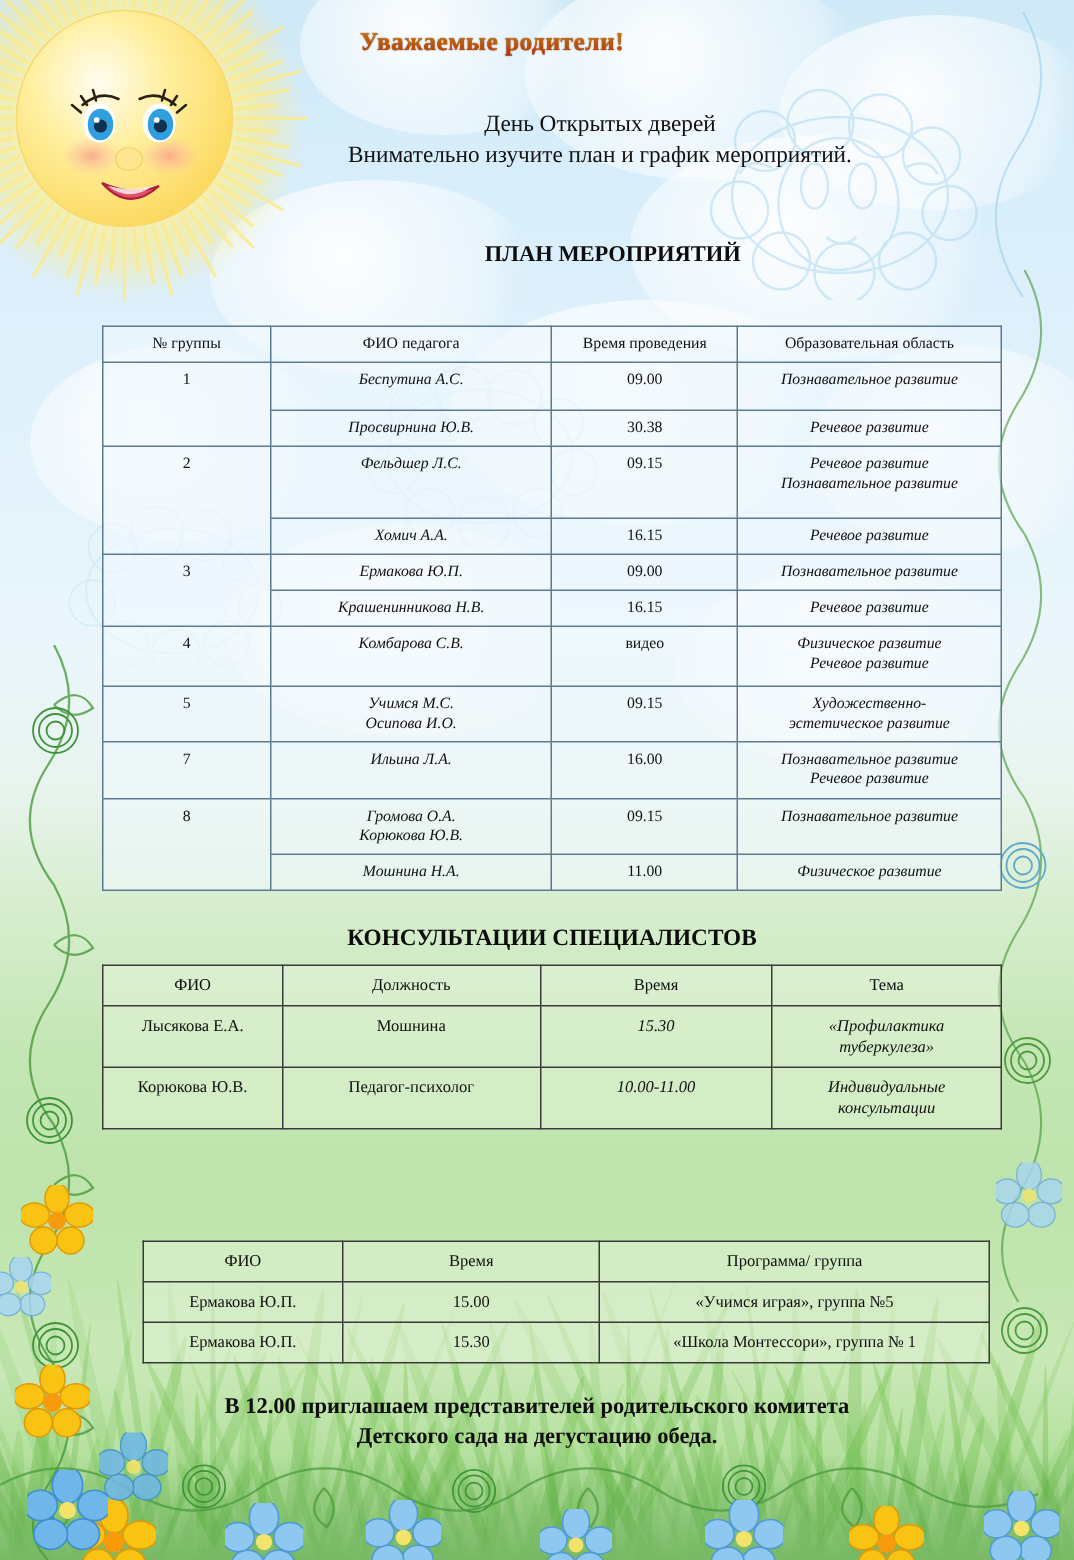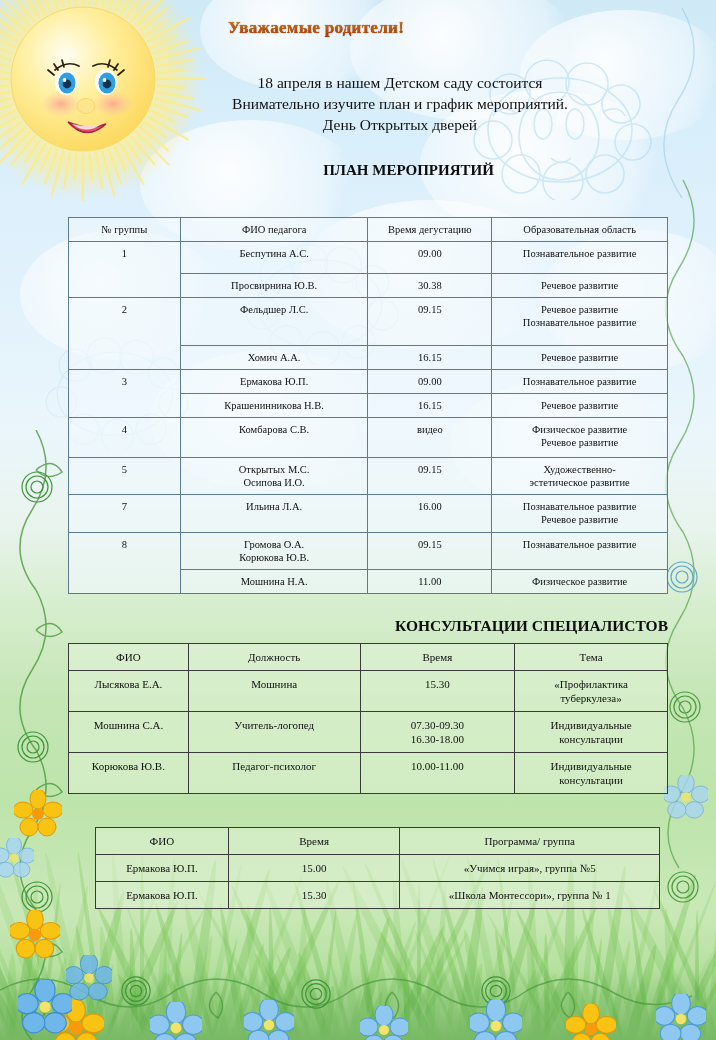--- a/index.html
+++ b/index.html
@@ -99,21 +99,21 @@
   .content {
     position: absolute;
     inset: 0;
     z-index: 40;
   }
 
   
   .wordart {
     position: absolute;
     top: 18px;
-    left: 0;
+    left: 12px;
     width: 632px;
     text-align: center;
     font-family: "Liberation Serif", serif;
     font-weight: bold;
     font-size: 17px;
     letter-spacing: .3px;
     color: #f07c12;
     background: linear-gradient(to bottom, #ffd24a 0%, #f79a18 45%, #e23c10 100%);
     -webkit-background-clip: text;
     background-clip: text;
@@ -182,21 +182,21 @@
 
   .sec-title {
     position: absolute;
     width: 600px;
     left: 68px;
     text-align: center;
     font-weight: bold;
     font-size: 15.5px;
     color: #0d0d0d;
   }
-  #consult-title { top: 617px; text-align: right; }
+  #consult-title { top: 617px; }
   #extra-title   { top: 801px; }
 
   #consult-table {
     left: 68px;
     top: 643px;
     width: 600px;
   }
   #consult-table td, #consult-table th {
     border-color: #3a3a3a;
     background: rgba(233,246,225,.45);
@@ -232,21 +232,21 @@
     left: 58px;
     width: 600px;
     text-align: center;
     font-weight: bold;
     font-size: 15px;
     line-height: 20px;
     color: #0d0d0d;
   }
   .footer-note .ln { display: block; }
 
-  .multi { display: block; }
+  .multi { display: block; font-style: italic; }
 </style>
 </head>
 <body>
 
 <div class="page">
 
   <div class="bg-sky"></div>
 
   <div class="cloud" style="left:200px;top:-30px;width:190px;height:120px;"></div>
   <div class="cloud" style="left:350px;top:-20px;width:230px;height:140px;"></div>
@@ -871,35 +871,34 @@
       </g>
       <circle cx="24" cy="24" r="5" fill="#f3e36b"></circle>
     </svg>
   </div>
 
   <div class="content">
 
     <div class="wordart">Уважаемые родители!</div>
 
     <div class="intro">
-      <span class="ln">18 апреля в нашем Детском саду состоится</span>
+      <span class="ln">День Открытых дверей</span>
       <span class="ln">Внимательно изучите план и график мероприятий.</span>
-      <span class="ln">День Открытых дверей</span>
     </div>
 
     <div class="plan-title">
       <span class="ln">ПЛАН МЕРОПРИЯТИЙ</span>
     </div>
 
     <table class="tbl" id="plan-table">
       <thead>
         <tr>
           <th class="c-num">№ группы</th>
           <th class="c-name">ФИО педагога</th>
-          <th class="c-time">Время дегустацию</th>
+          <th class="c-time">Время проведения</th>
           <th class="c-area">Образовательная область</th>
         </tr>
       </thead>
       <tbody id="plan-body">
           <tr>
             <td class="c-num" rowspan="2">1</td>
             <td class="c-name" style="height: 32px;">
               <span class="multi">Беспутина А.С.</span>
             </td>
             <td class="c-time">09.00</td>
@@ -962,21 +961,21 @@
             </td>
             <td class="c-time">видео</td>
             <td class="c-area">
               <span class="multi">Физическое развитие</span>
               <span class="multi">Речевое развитие</span>
             </td>
           </tr>
           <tr>
             <td class="c-num">5</td>
             <td class="c-name" style="height: 34px;">
-              <span class="multi">Открытых М.С.</span>
+              <span class="multi">Учимся М.С.</span>
               <span class="multi">Осипова И.О.</span>
             </td>
             <td class="c-time">09.15</td>
             <td class="c-area">
               <span class="multi">Художественно-</span>
               <span class="multi">эстетическое развитие</span>
             </td>
           </tr>
           <tr>
             <td class="c-num">7</td>
@@ -1028,32 +1027,20 @@
             <td class="c-post">Мошнина</td>
             <td class="c-time">
               <span class="multi">15.30</span>
             </td>
             <td class="c-theme">
               <span class="multi">«Профилактика</span>
               <span class="multi">туберкулеза»</span>
             </td>
           </tr>
           <tr>
-            <td class="c-fio">Мошнина С.А.</td>
-            <td class="c-post">Учитель-логопед</td>
-            <td class="c-time">
-              <span class="multi">07.30-09.30</span>
-              <span class="multi">16.30-18.00</span>
-            </td>
-            <td class="c-theme">
-              <span class="multi">Индивидуальные</span>
-              <span class="multi">консультации</span>
-            </td>
-          </tr>
-          <tr>
             <td class="c-fio">Корюкова Ю.В.</td>
             <td class="c-post">Педагог-психолог</td>
             <td class="c-time">
               <span class="multi">10.00-11.00</span>
             </td>
             <td class="c-theme">
               <span class="multi">Индивидуальные</span>
               <span class="multi">консультации</span>
             </td>
           </tr>
@@ -1075,15 +1062,19 @@
             <td class="c-prog">«Учимся играя», группа №5</td>
           </tr>
           <tr>
             <td class="c-fio">Ермакова Ю.П.</td>
             <td class="c-time">15.30</td>
             <td class="c-prog">«Школа Монтессори», группа № 1</td>
           </tr>
         </tbody>
     </table>
 
+    <div class="footer-note">
+      <span class="ln">В 12.00 приглашаем представителей родительского комитета</span>
+      <span class="ln">Детского сада на дегустацию обеда.</span>
+    </div>
 
   </div>
 </div>
 
 </body></html>

